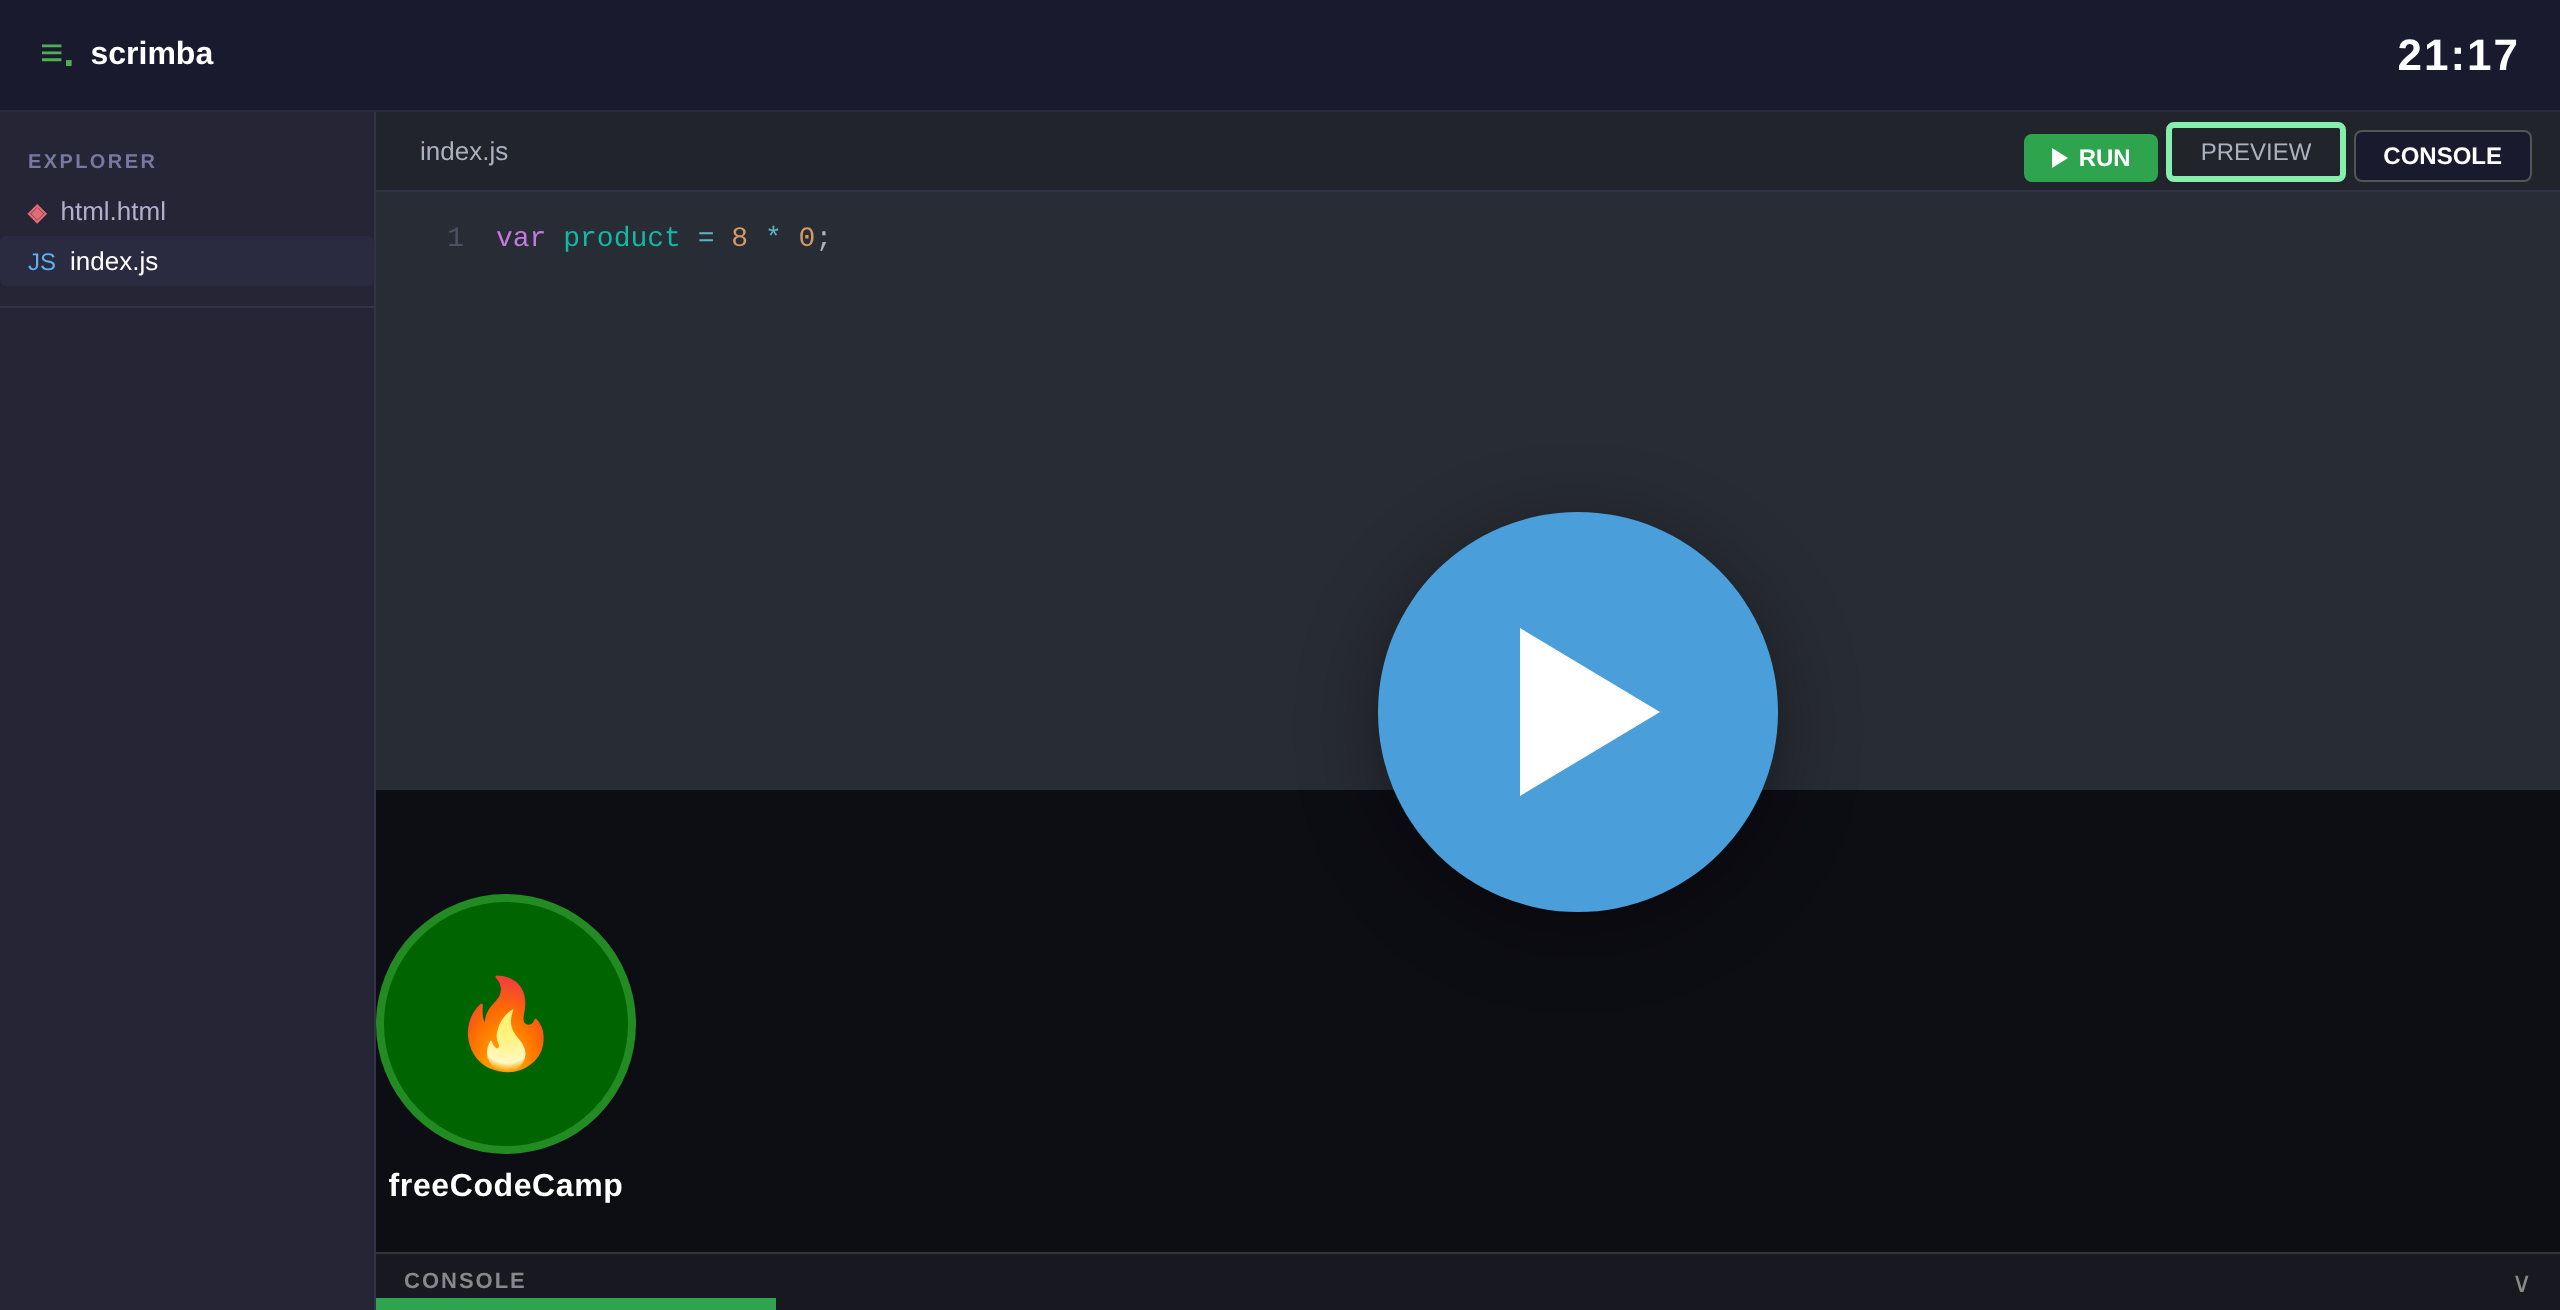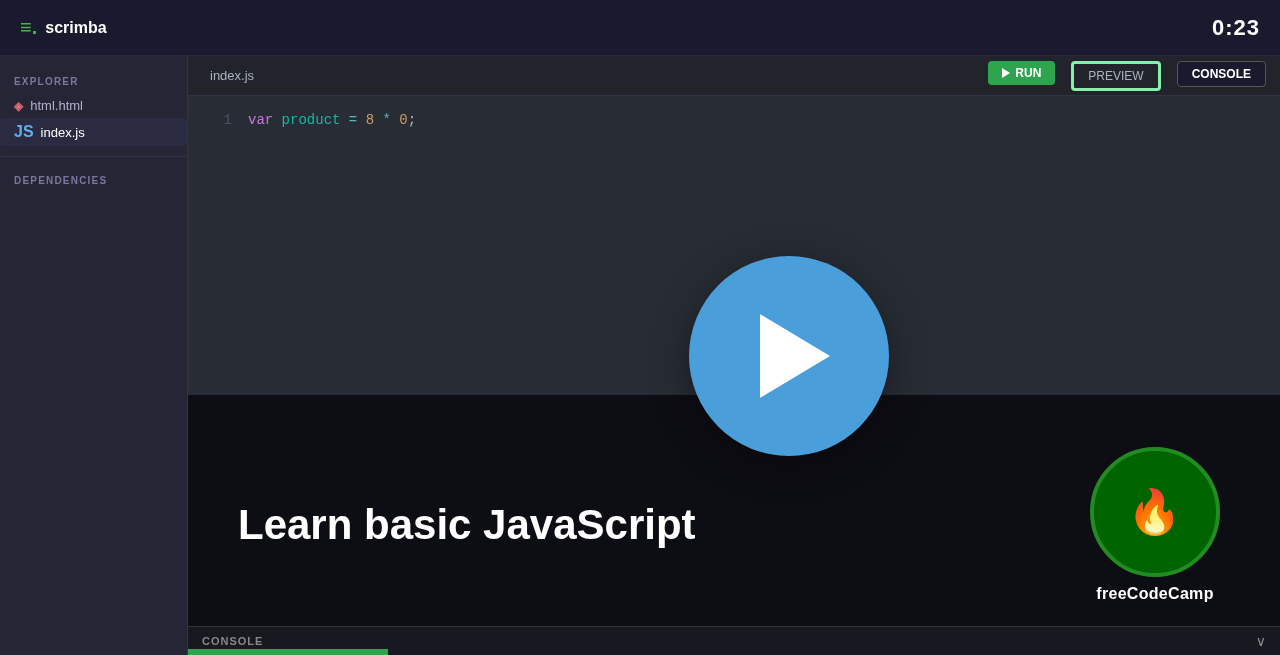--- a/index.html
+++ b/index.html
@@ -62,21 +62,21 @@
       align-items: center;
       gap: 7px;
       padding: 5px 14px;
       color: #b0b0cc;
       font-size: 13px;
       cursor: pointer;
       border-radius: 3px;
     }
     .sidebar-item.active { color: #fff; background: #2a2a40; }
     .file-icon-html { color: #e06c75; font-size: 12px; font-weight: 700; }
-    .file-icon-js { color: #61afef; font-size: 16px; font-weight: 700; }
+    .file-icon-js { color: #61afef; font-size: 12px; font-weight: 400; }
     .sidebar-divider { border: none; border-top: 1px solid #333348; margin: 10px 0; }
 
     
     .editor-area {
       flex: 1;
       display: flex;
       flex-direction: column;
       background: #282c34;
       position: relative;
     }
@@ -90,22 +90,22 @@
       height: 40px;
       flex-shrink: 0;
     }
     .file-tab {
       color: #abb2bf;
       font-size: 13px;
       padding: 0 8px;
     }
     .toolbar-buttons {
       display: flex;
-      align-items: flex-start;
-      gap: 16px;
+      align-items: flex-end;
+      gap: 4px;
       margin-left: 36px;
     }
     .btn-run {
       background: #2ea44f;
       color: #fff;
       border: none;
       border-radius: 4px;
       padding: 5px 14px;
       font-size: 12px;
       font-weight: 600;
@@ -289,37 +289,36 @@
     }
   </style>
 </head>
 <body>
 
 <div class="top-bar">
   <div class="logo">
     <span class="logo-icon">≡.</span>
     <span>scrimba</span>
   </div>
-  <div class="timer">0:23</div>
+  <div class="timer">21:17</div>
 </div>
 
 <div class="main-layout">
 
   <div class="sidebar">
     <div class="sidebar-section-label">EXPLORER</div>
     <div class="sidebar-item">
       <span class="file-icon-html">◈</span>
       <span>html.html</span>
     </div>
     <div class="sidebar-item active">
       <span class="file-icon-js">JS</span>
       <span>index.js</span>
     </div>
     <hr class="sidebar-divider">
-    <div class="sidebar-section-label">DEPENDENCIES</div>
   </div>
 
   <div class="editor-area">
 
     <div class="editor-toolbar">
       <div class="file-tab">index.js</div>
       <div class="toolbar-buttons">
         <button class="btn-run">
           <span class="play-tri"></span>
           <span>RUN</span>
@@ -336,21 +335,20 @@
           <span class="kw-var">var</span><span class="kw-name"> product</span><span class="kw-op"> =</span><span class="kw-num"> 8</span><span class="kw-op"> *</span><span class="kw-num"> 0</span><span class="kw-semi">;</span>
         </span>
       </div>
     </div>
 
     <div class="play-overlay">
       <div class="play-triangle"></div>
     </div>
 
     <div class="bottom-video-area">
-      <h1 class="learn-title">Learn basic JavaScript</h1>
       <div class="fcc-logo-wrap">
         <div class="fcc-circle">
           <span class="fcc-flame">🔥</span>
         </div>
         <span class="fcc-label">freeCodeCamp</span>
       </div>
     </div>
 
     <div class="console-strip">
       <div class="console-header">

